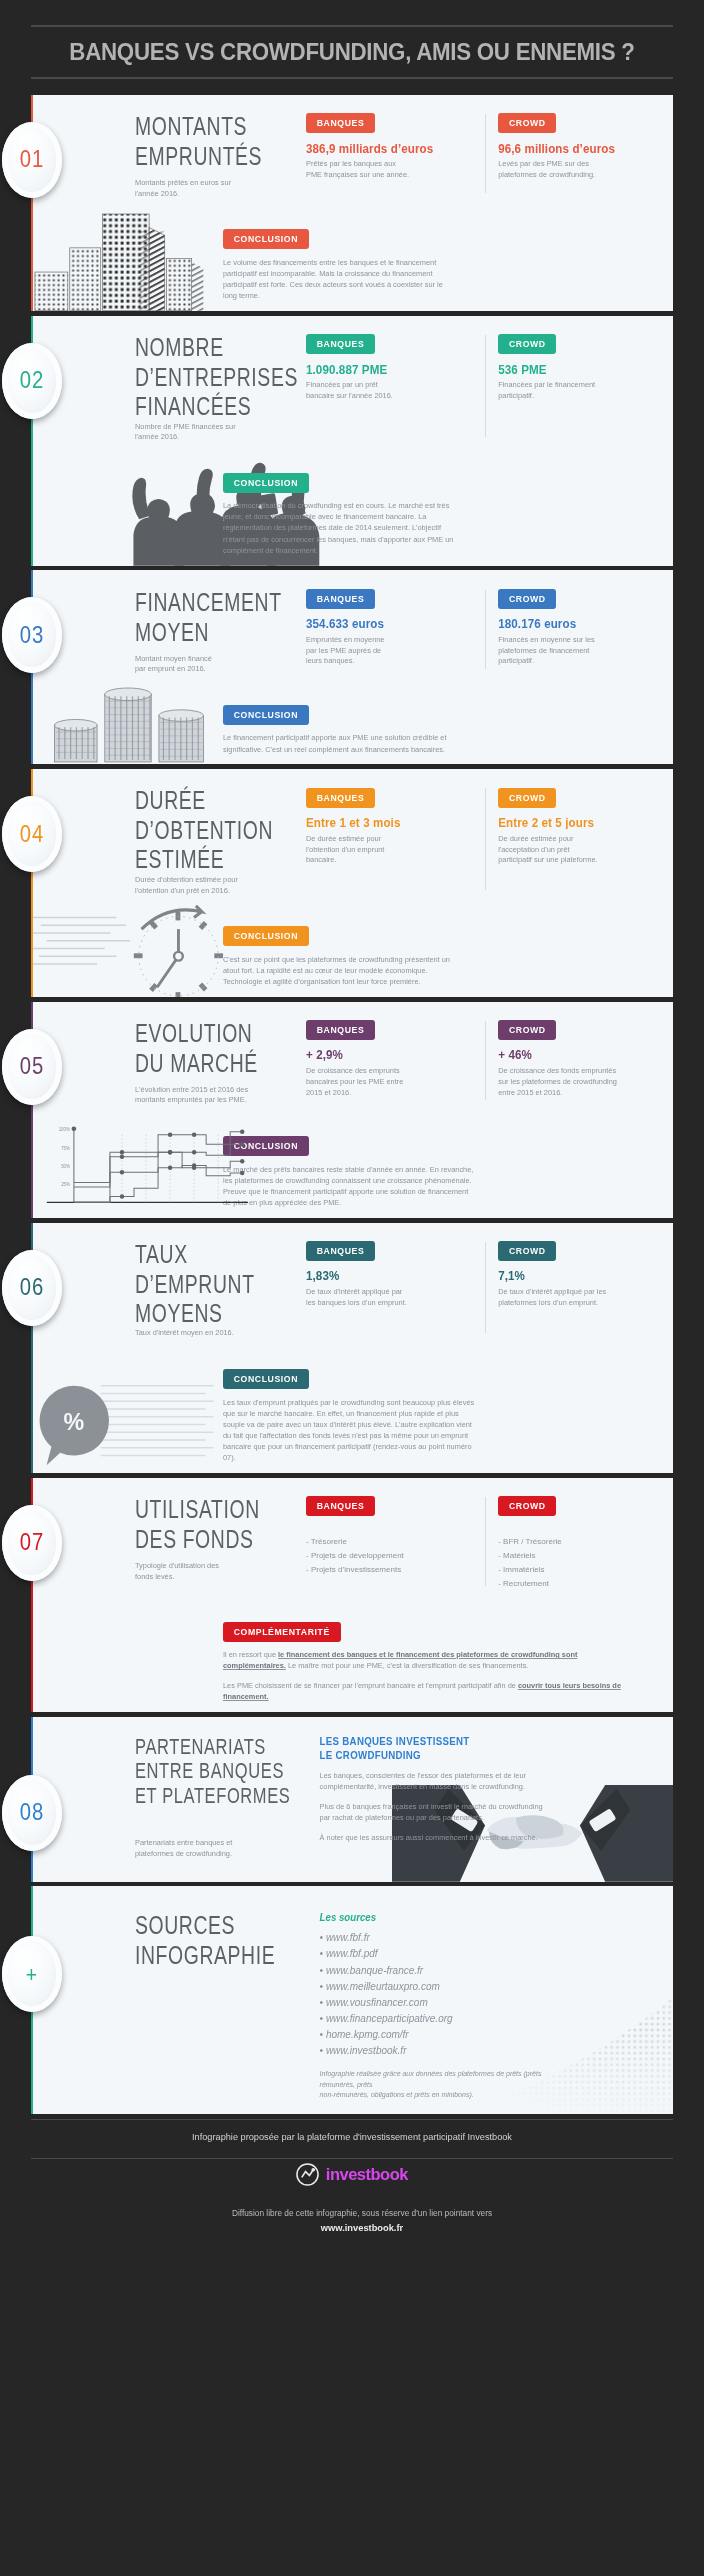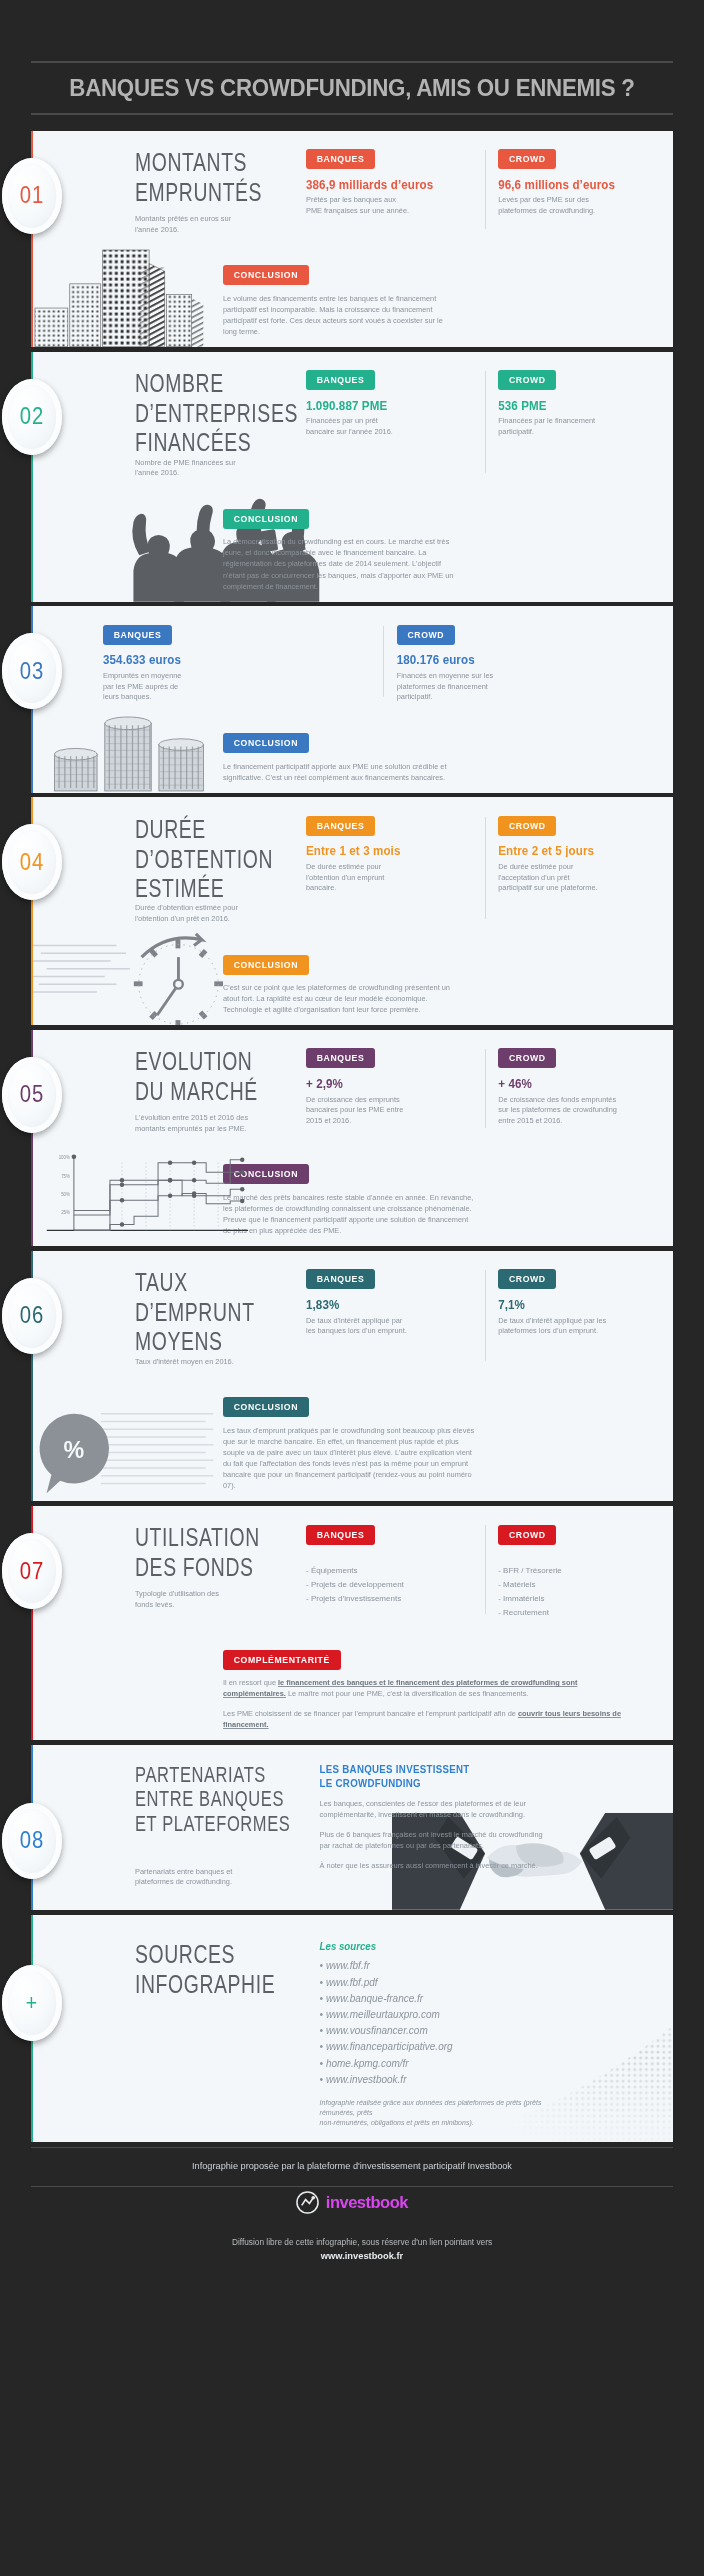--- a/index.html
+++ b/index.html
@@ -5,21 +5,21 @@
   * { box-sizing: border-box; margin:0; padding:0; }
   body {
     width: 704px;
     background: #262626;
     font-family: "Liberation Sans", sans-serif;
     -webkit-font-smoothing: antialiased;
   }
   .page { width:704px; background:#262626; padding-bottom:0; position:relative; }
 
   
-  .header { padding: 25px 31px 7.8px 31px; margin-top: 36px; }
+  .header { padding: 25px 31px 7.8px 31px; }
   .header .rule { height:1.9px; background:#4a4a4a; }
   .header h1 {
     color:#b3b3b3;
     font-family:"Liberation Sans Narrow","Liberation Sans",sans-serif;
     font-size:24px; font-weight:bold; letter-spacing:-0.3px;
     text-align:center; padding:11.6px 0 10.7px 0;
     transform: scaleX(0.93); transform-origin:center;
     white-space:nowrap;
   }
 
@@ -322,20 +322,26 @@
               <rect x="132" y="48" width="1.3" height="44"></rect>
             <rect x="138" y="48" width="1.3" height="44"></rect>
               <rect x="144" y="48" width="1.3" height="44"></rect>
             <rect x="150" y="48" width="1.3" height="44"></rect>
               <rect x="156" y="48" width="1.3" height="44"></rect>
             <rect x="162" y="48" width="1.3" height="44"></rect>
           </g>
         </g>
       </svg>
       <div class="section-inner">
+        <div class="col-left">
+          <div class="sec-title">FINANCEMENT
+MOYEN</div>
+          <div class="sec-sub">Montant moyen financé
+par emprunt en 2016.</div>
+        </div>
         <div class="col-right">
           <div class="stat-col">
             <div class="pill" style="background: rgb(58, 120, 194);">BANQUES</div>
             <div class="stat-val" style="color: rgb(58, 120, 194);">354.633 euros</div>
             <div class="stat-desc">Empruntés en moyenne
 par les PME auprès de
 leurs banques.</div>
           </div>
           <div class="stat-col second">
             <div class="pill" style="background: rgb(58, 120, 194);">CROWD</div>
@@ -556,21 +562,21 @@
         <div class="col-left">
           <div class="sec-title">UTILISATION
 DES FONDS</div>
           <div class="sec-sub">Typologie d'utilisation des
 fonds levés.</div>
         </div>
         <div class="col-right">
           <div class="stat-col">
             <div class="pill" style="background: rgb(216, 25, 34);">BANQUES</div>
             <div class="bullets" id="s7-bullets-banques">
-                <div>- Équipements</div>
+                <div>- Trésorerie</div>
                 <div>- Projets de développement</div>
                 <div>- Projets d’investissements</div>
               </div>
           </div>
           <div class="stat-col second">
             <div class="pill" style="background: rgb(216, 25, 34);">CROWD</div>
             <div class="bullets" id="s7-bullets-crowd">
                 <div>- BFR / Trésorerie</div>
                 <div>- Matériels</div>
                 <div>- Immatériels</div>

